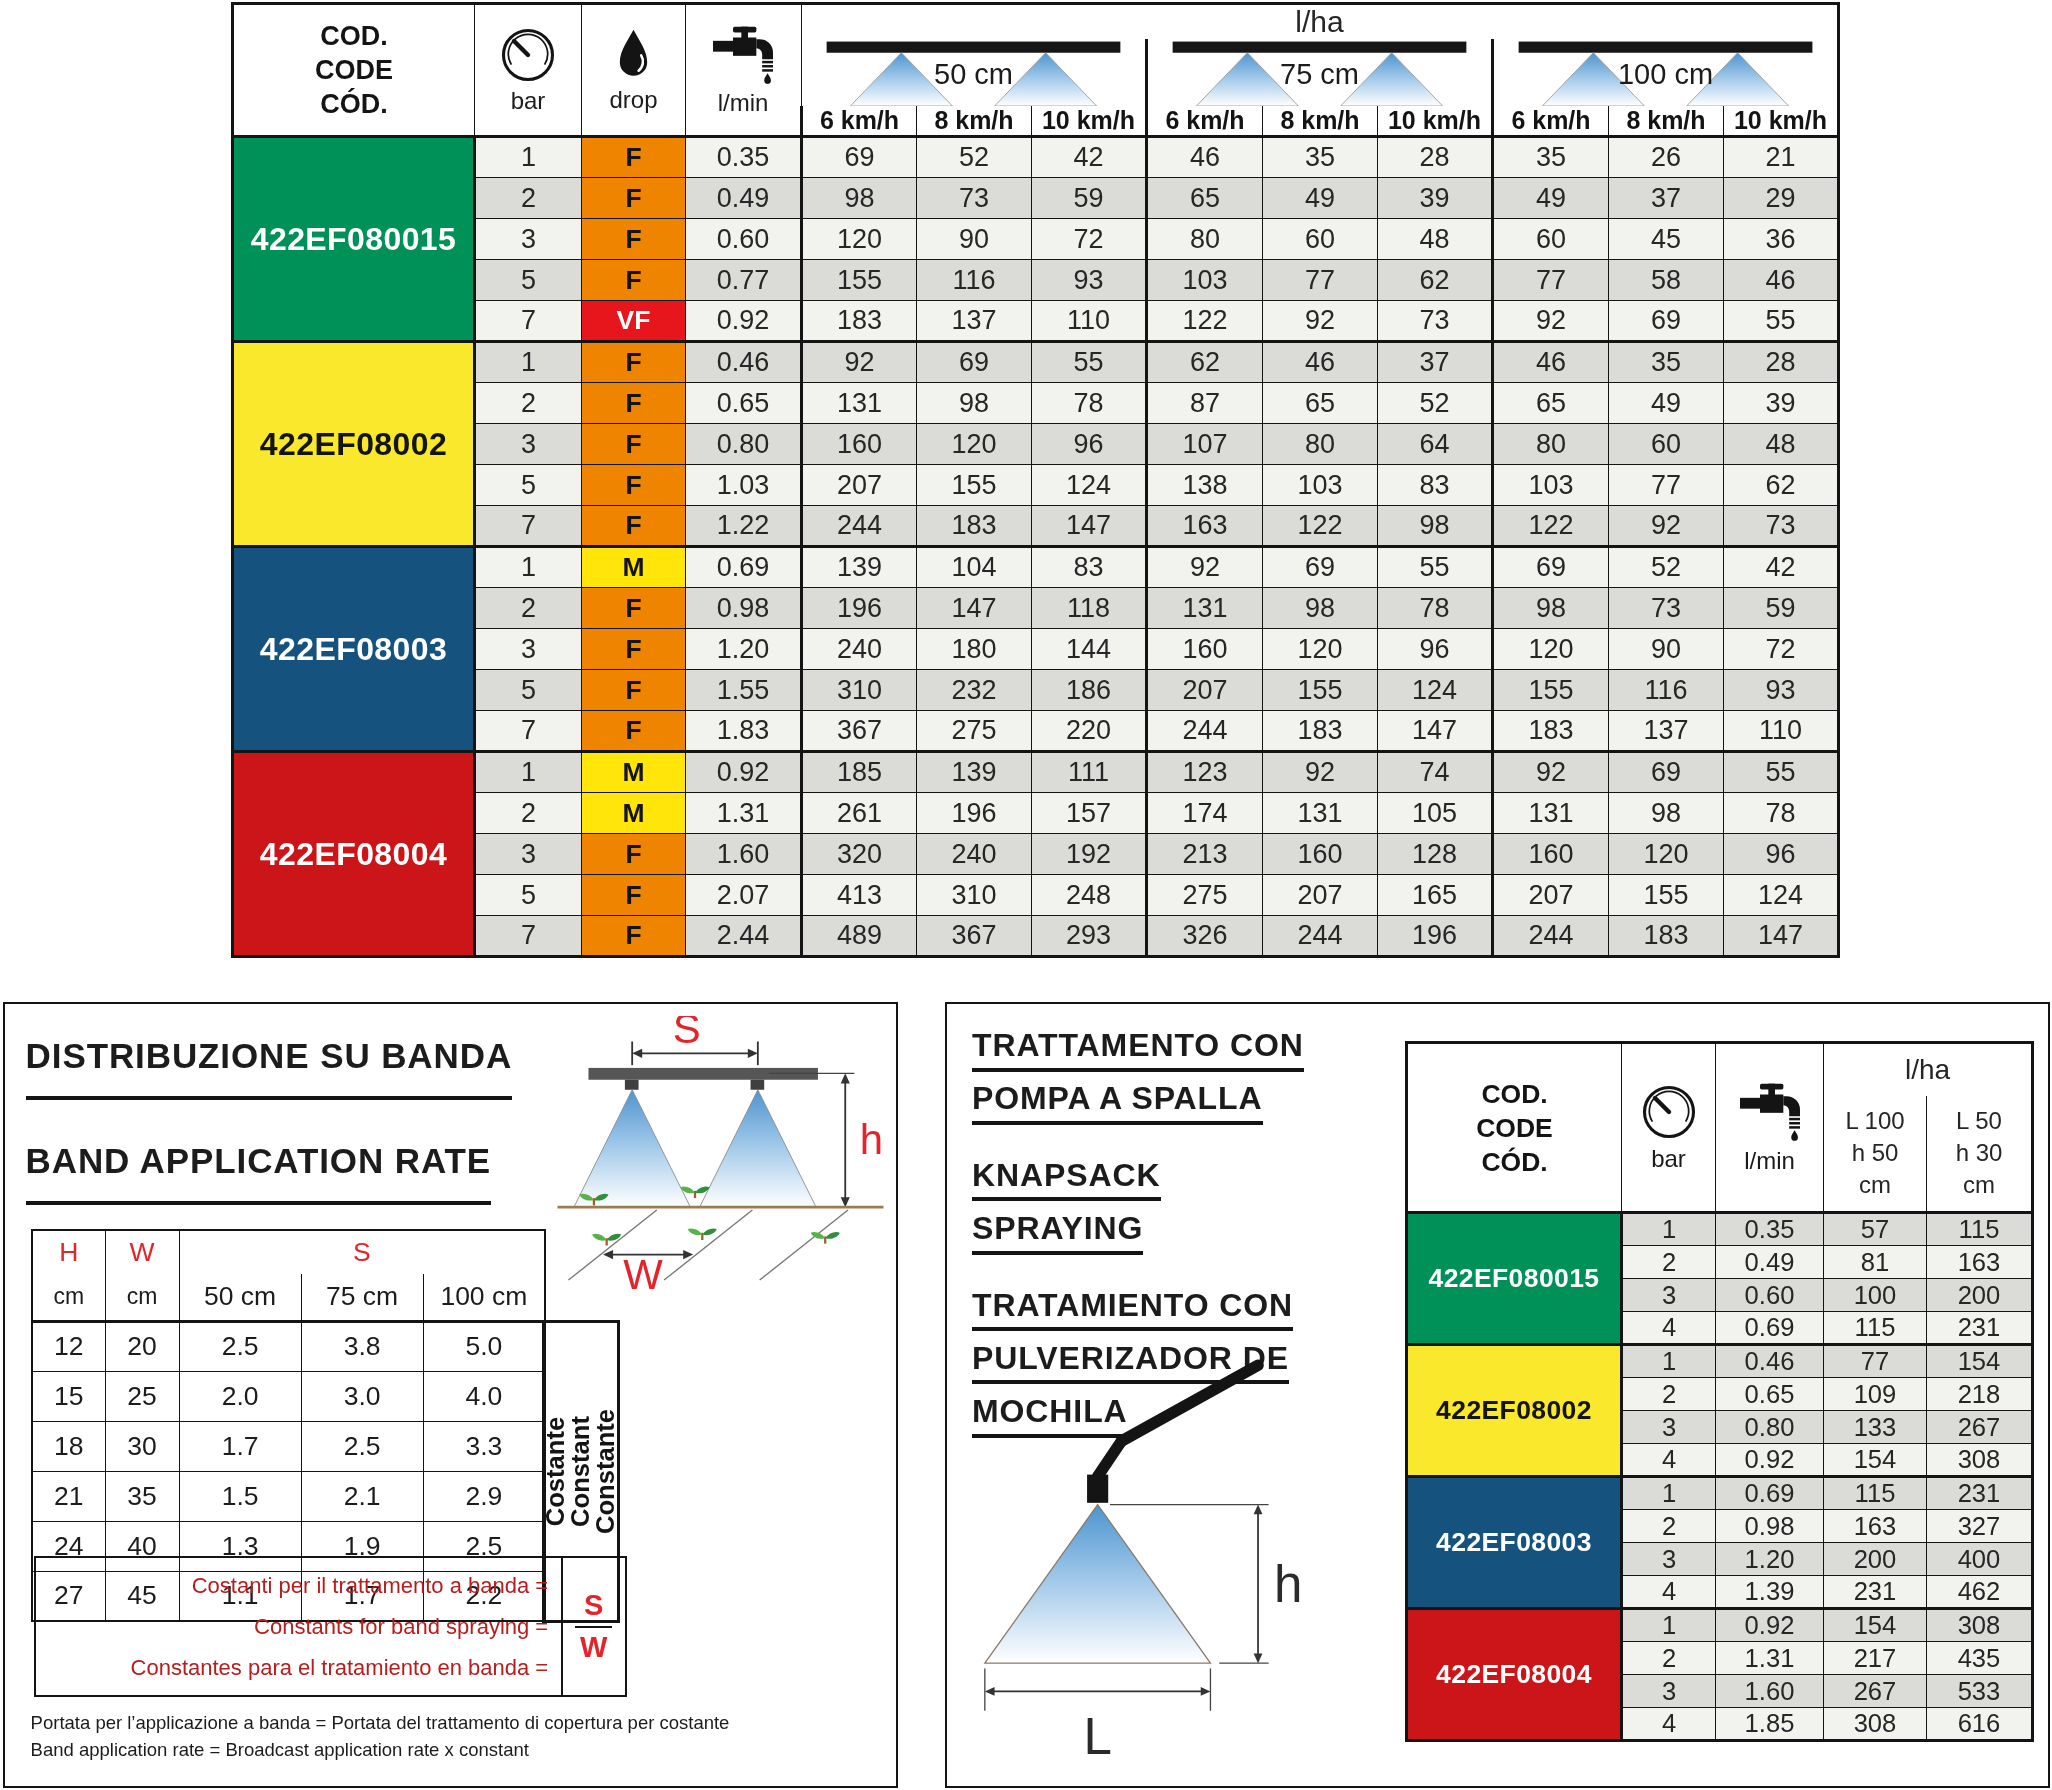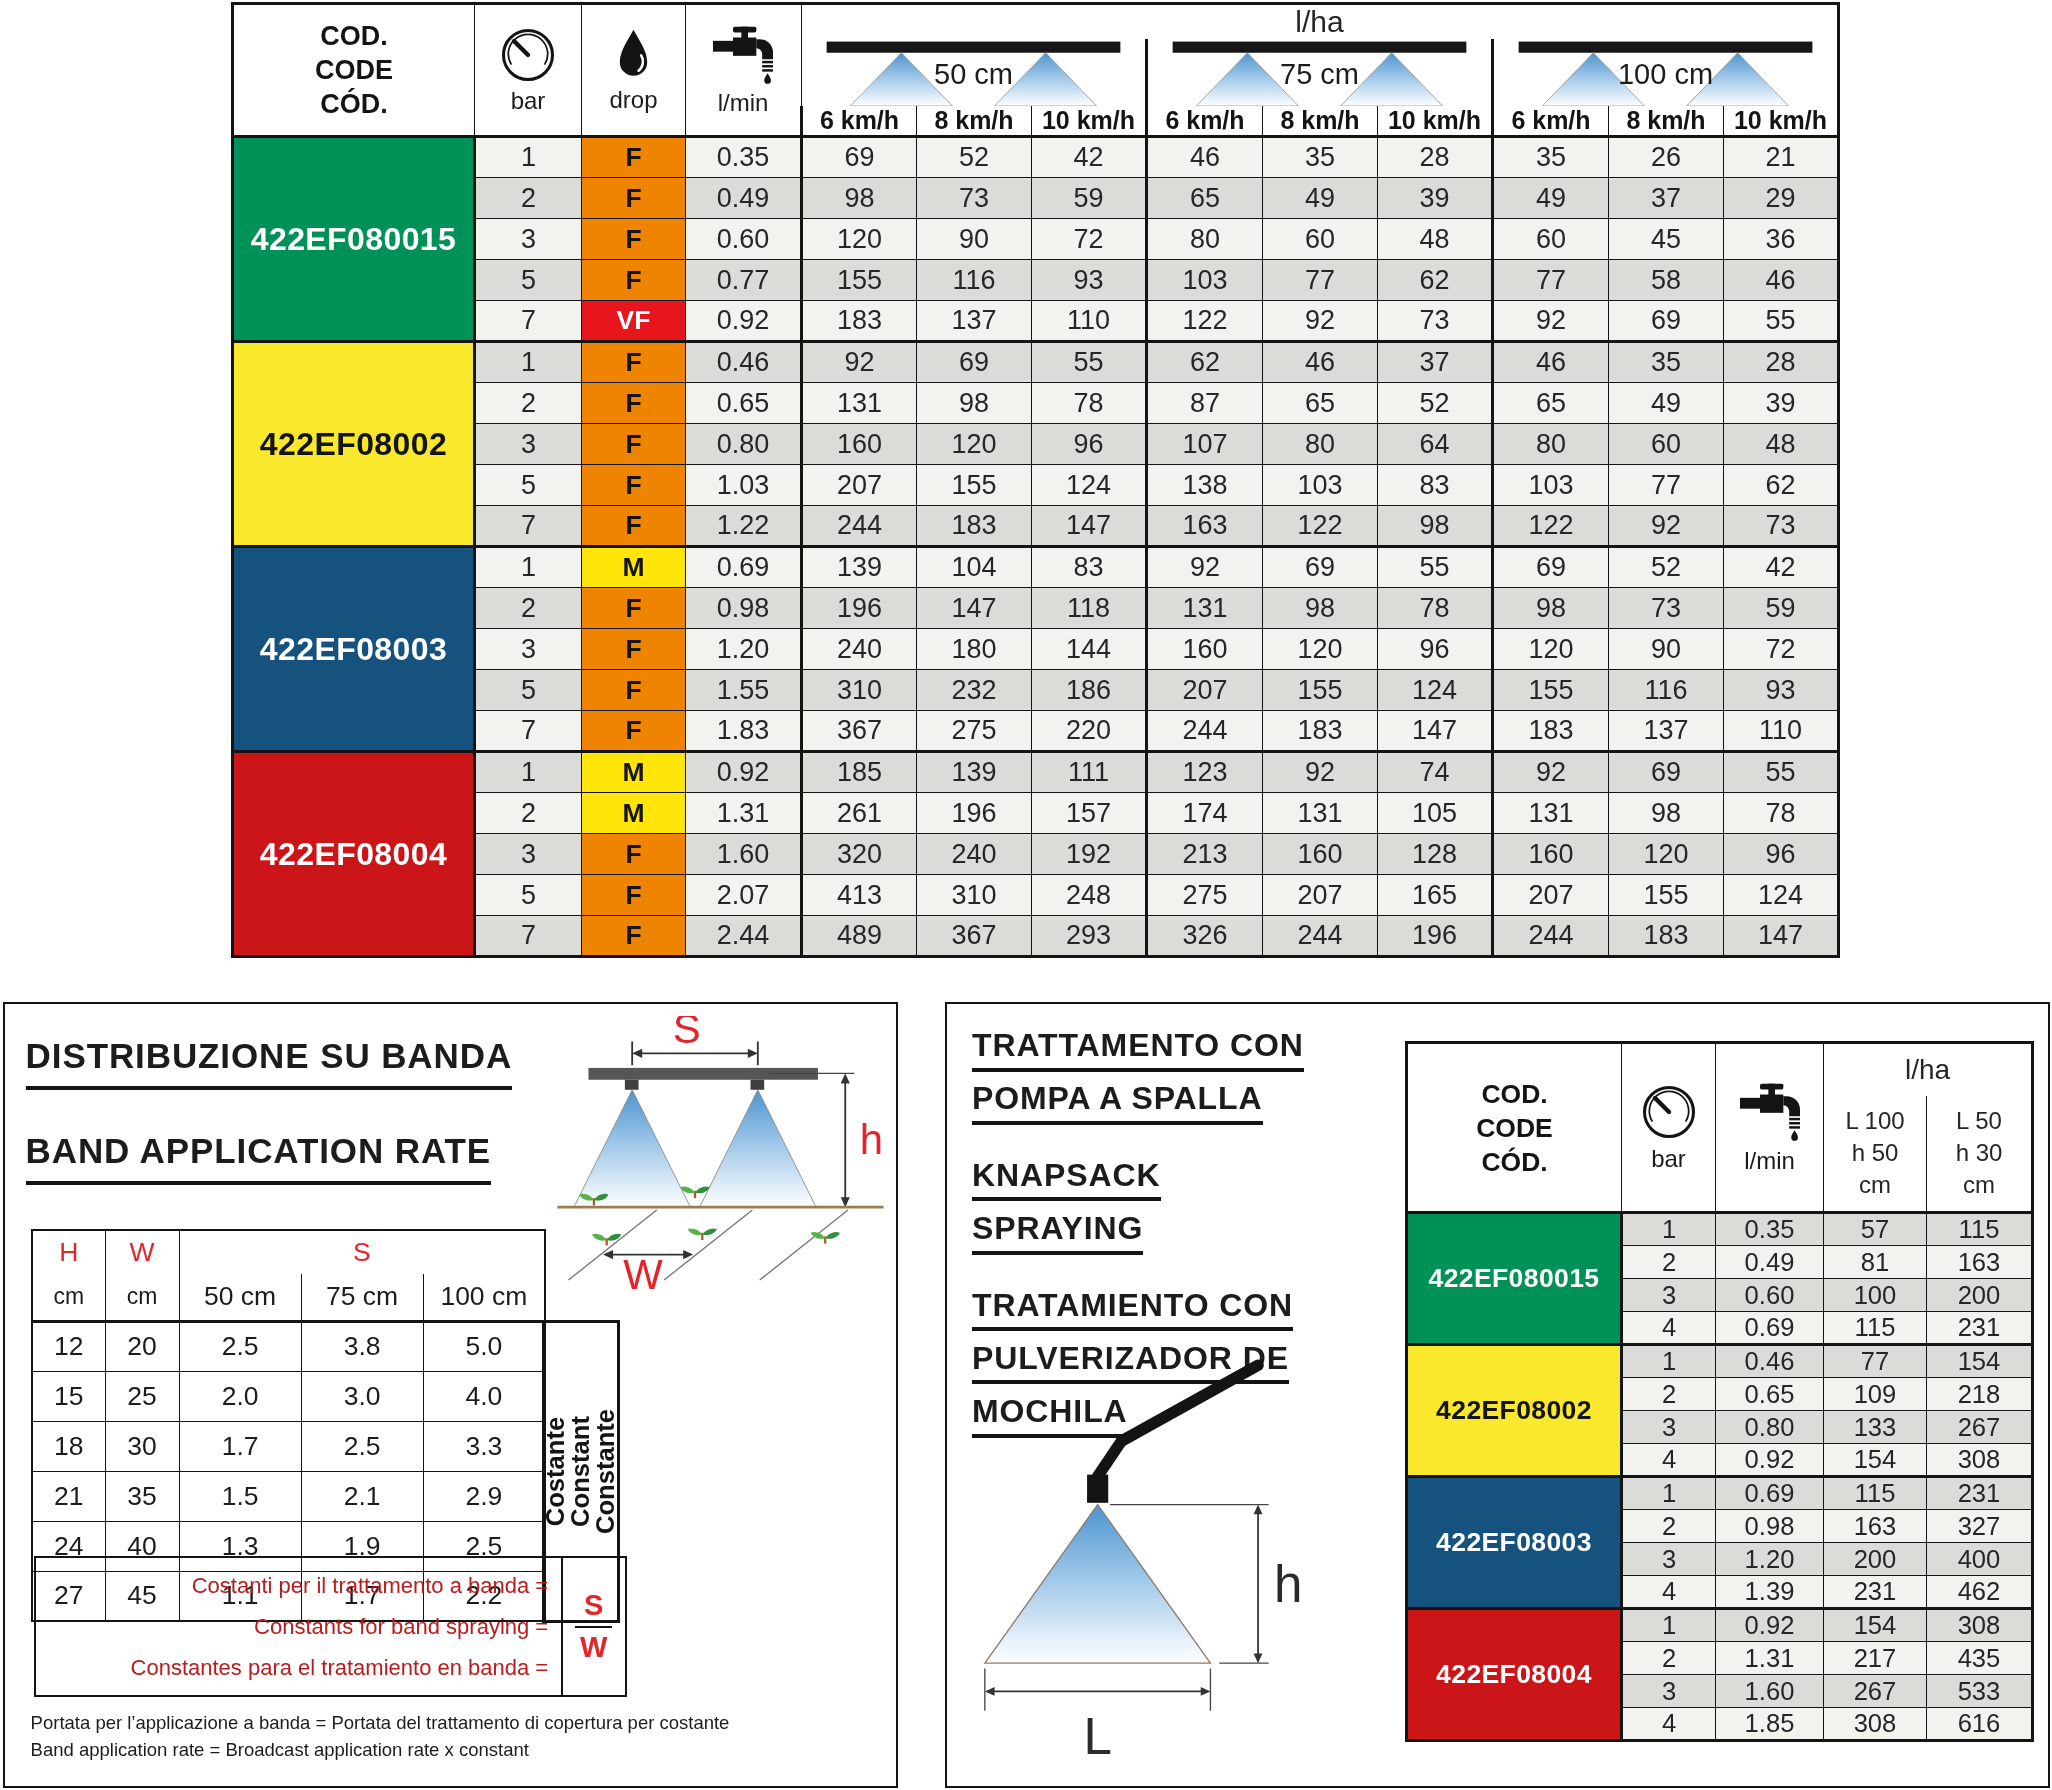--- a/index.html
+++ b/index.html
@@ -34,21 +34,21 @@
   #main-table .drop-cell { font-weight: bold; font-size: 26.5px; }
 
   
   #band-panel { position: absolute; left: 2.6px; top: 1002px; width: 895px; height: 786px;
     border: 2.6px solid #141414; background: #fff; }
   #knapsack-panel { position: absolute; left: 945px; top: 1002px; width: 1105px; height: 786px;
     border: 2.6px solid #141414; background: #fff; }
 
   .title-line { margin-bottom: 8.8px; }
   .title-line span { display: inline-block; font-weight: bold; letter-spacing: 0.9px; color: #1c1c1c;
-    border-bottom: 4.4px solid #141414; padding-bottom: 10px; }
+    border-bottom: 4.4px solid #141414; padding-bottom: 20px; }
   #band-titles { position: absolute; left: 21px; top: 32px; }
   #band-titles .title-line { margin-bottom: 41px; }
   #band-titles .title-line span { font-size: 35px; }
   #knapsack-titles { position: absolute; left: 25px; top: 23px; }
   #knapsack-titles .title-group { margin-bottom: 32px; }
   #knapsack-titles .title-line span { font-size: 32px; border-bottom-width: 4px; padding-bottom: 3.5px; }
 
   #band-diagram { position: absolute; left: 547px; top: 12.4px; width: 337px; height: 275px; }
   #knapsack-diagram { position: absolute; left: 10.6px; top: 349px; width: 415px; height: 423px; }
   svg text { font-family: "Liberation Sans", "DejaVu Sans", sans-serif; }

